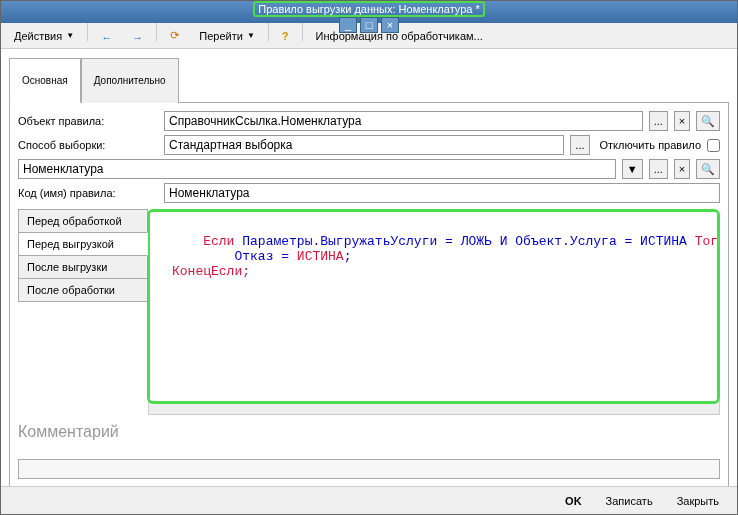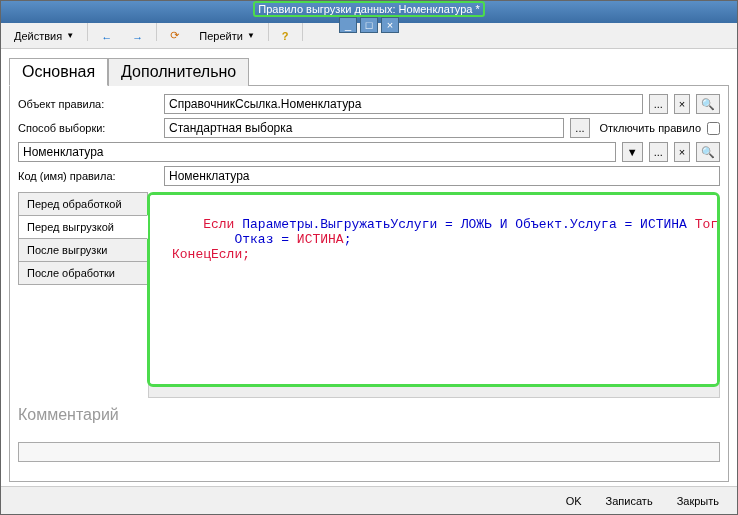--- a/index.html
+++ b/index.html
@@ -8,40 +8,40 @@
 .titlebar { height: 22px; background: linear-gradient(to bottom, #5a8fc6, #3b6ea5); display: flex; align-items: center; padding: 0 4px; flex-direction: column; }
 .title-icon { width: 14px; height: 14px; background: #c8d8e8; margin-right: 4px; }
 .title-text { color: #fff; font-size: 11px; flex: 1; border: 2px solid #4cdb4c; border-radius: 3px; padding: 0 3px; display: inline-block; max-width: 310px; }
 .win-btns { display: flex; gap: 3px; }
 .win-btn { width: 18px; height: 16px; background: #6a9acc; border: 1px solid #3b6284; display: flex; align-items: center; justify-content: center; color: #fff; cursor: pointer; font-family: Arial; }
 .toolbar { height: 26px; background: #f0f0f0; border-bottom: 1px solid #ccc; display: flex; padding: 0 6px; gap: 6px; }
 .tb-btn { padding: 2px 6px; border: 1px solid transparent; background: transparent; cursor: pointer; font-size: 11px; display: flex; align-items: center; gap: 2px; }
 .tb-sep { width: 1px; height: 18px; background: #ccc; }
 .body-area { padding: 8px; height: calc(100% - 22px - 26px - 28px); }
 .tabs { display: flex; }
-.tab { padding: 4px 12px; border: 1px solid #aaa; border-bottom: none; background: #f0f0f0; cursor: pointer; font-size: 16px; position: relative; top: 1px; }
+.tab { padding: 16px 12px; border: 1px solid #aaa; border-bottom: none; background: #f0f0f0; cursor: pointer; font-size: 10px; position: relative; top: 1px; }
 .tab.active { background: #fff; z-index: 2; border-bottom: 1px solid #fff; }
 .tab-content { border: 1px solid #aaa; padding: 8px; background: #fff; height: calc(100% - 24px); }
 .field-row { display: flex; align-items: center; margin-bottom: 4px; gap: 6px; }
 .field-label { width: 140px; font-size: 11px; }
 .field-input { flex: 1; height: 20px; border: 1px solid #999; padding: 0 4px; font-size: 12px; background: #fff; }
 .btn-small { height: 20px; border: 1px solid #999; background: #f0f0f0; cursor: pointer; padding: 0 4px; font-size: 11px; display: flex; align-items: center; }
 .code-area { display: flex; margin-top: 6px; height: 195px; }
 .side-tabs { display: flex; flex-direction: column; width: 130px; }
 .side-tab { padding: 5px 8px; border: 1px solid #aaa; background: #f0f0f0; cursor: pointer; font-size: 11px; margin-bottom: -1px; }
 .side-tab.active { background: #fff; border-right: 1px solid #fff; z-index: 2; position: relative; }
 .code-pane { flex: 1; border: 3px solid #4cdb4c; border-radius: 6px; background: #fff; padding: 22px; font-family: 'Courier New', monospace; font-size: 13px; white-space: pre; overflow: auto; margin-left: -1px; }
 .kw-red { color: #dc143c; }
 .kw-blue { color: #0000cd; }
 .comment-row { margin-top: 8px; }
 .comment-label { font-size: 16px; color: #999; margin-bottom: 18px; }
 .comment-input { width: 100%; height: 20px; border: 1px solid #aaa; background: #f7f7f7; }
 .bottom-bar { height: 28px; border-top: 1px solid #ccc; display: flex; justify-content: flex-end; align-items: center; padding: 0 8px; gap: 4px; background: #f0f0f0; }
 .bottom-btn { padding: 3px 10px; border: none; background: transparent; cursor: pointer; font-size: 11px; }
-.bottom-btn.bold { font-weight: normal; }
+.bottom-btn.bold { font-weight: bold; }
 .dd-arrow { font-size: 8px; margin-left: 2px; }
 .chk { width: 13px; height: 13px; }
 .scroll-h { height: 15px; background: #eee; border: 1px solid #ccc; margin-top: -4px; margin-left: 130px; }
 </style>
 </head>
 <body>
 
 <div class="window">
   <div class="titlebar">
     <div class="title-icon"></div>
@@ -69,20 +69,21 @@
     <button class="tb-btn" style="color:#0066cc;font-weight:bold">→</button>
     <span class="tb-sep"></span>
     <button class="tb-btn" style="color:#cc6600">⟳</button>
     <button class="tb-btn">
         <span>Перейти</span>
         <span class="dd-arrow">▼</span>
       </button>
     <span class="tb-sep"></span>
     <button class="tb-btn" style="color:#cc9900;font-weight:bold">?</button>
     <span class="tb-sep"></span>
+    <button class="tb-btn">Информация по обработчикам...</button>
   </div>
 
   <div class="body-area">
     <div class="tabs">
       <div class="tab active">Основная</div>
       <div class="tab">Дополнительно</div>
     </div>
     <div class="tab-content">
 
       <div class="field-row">

